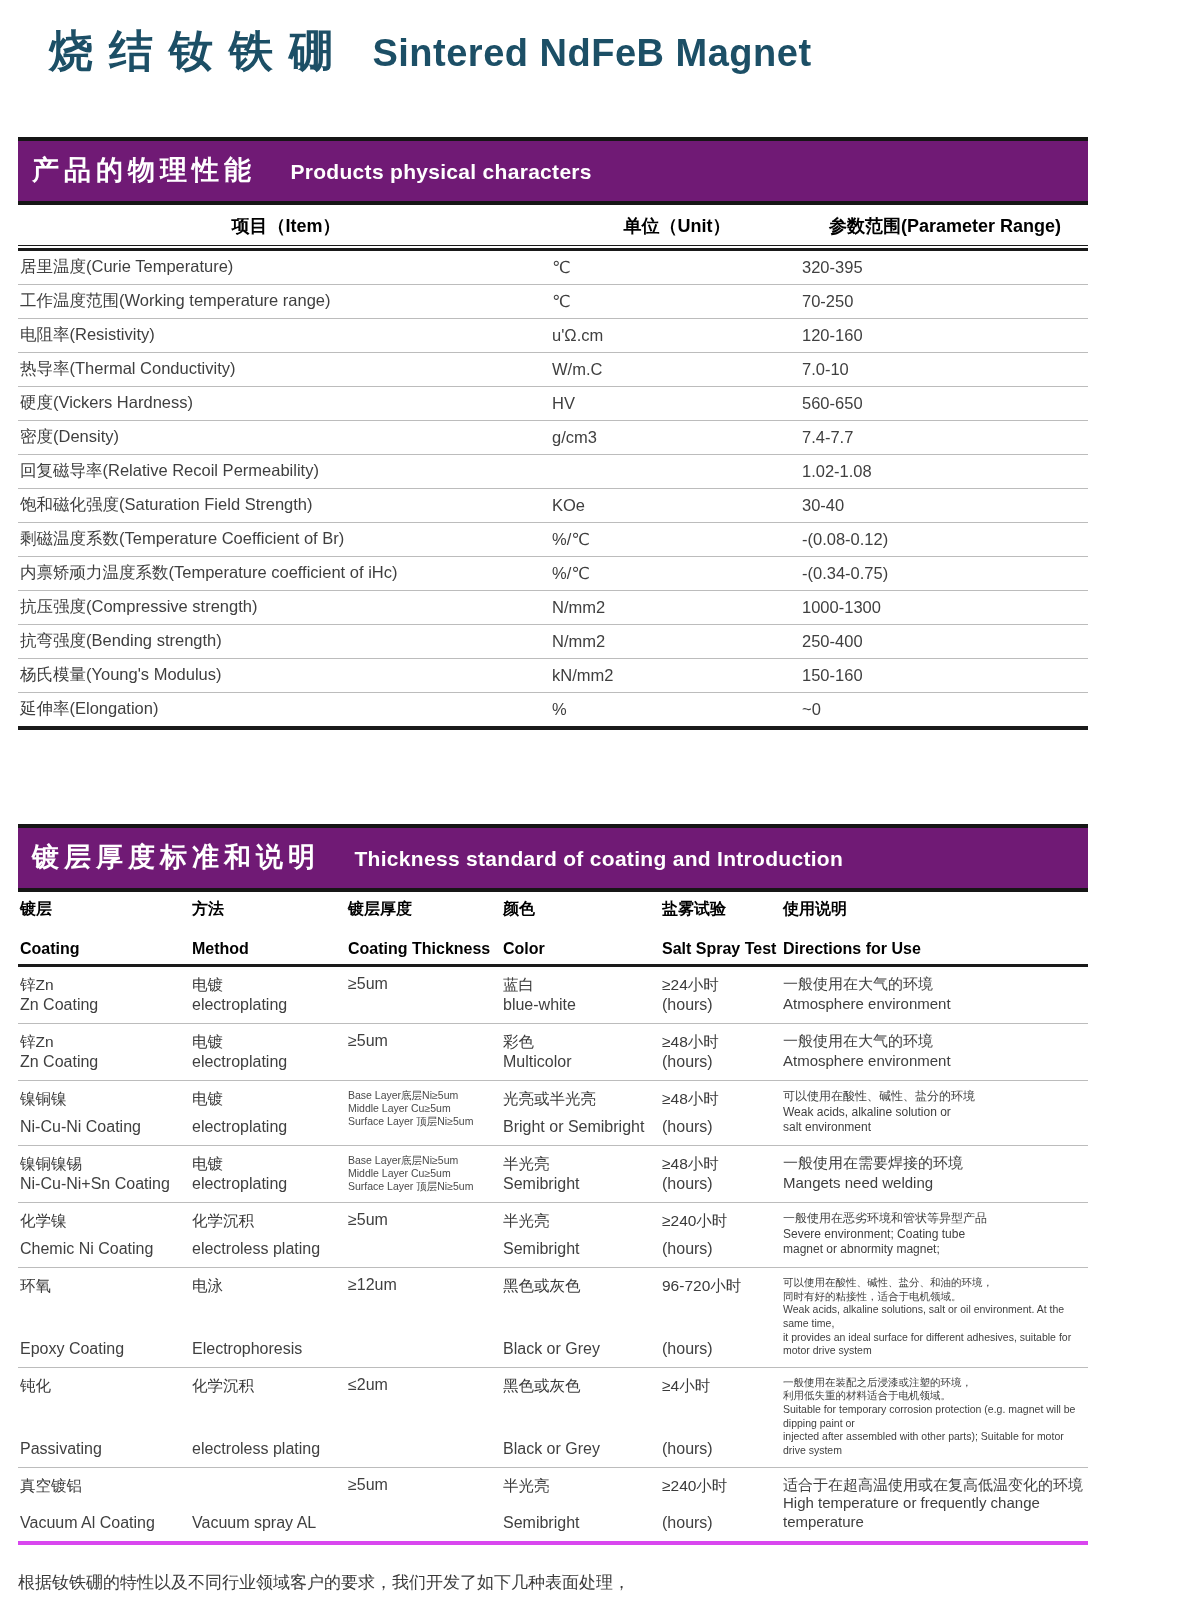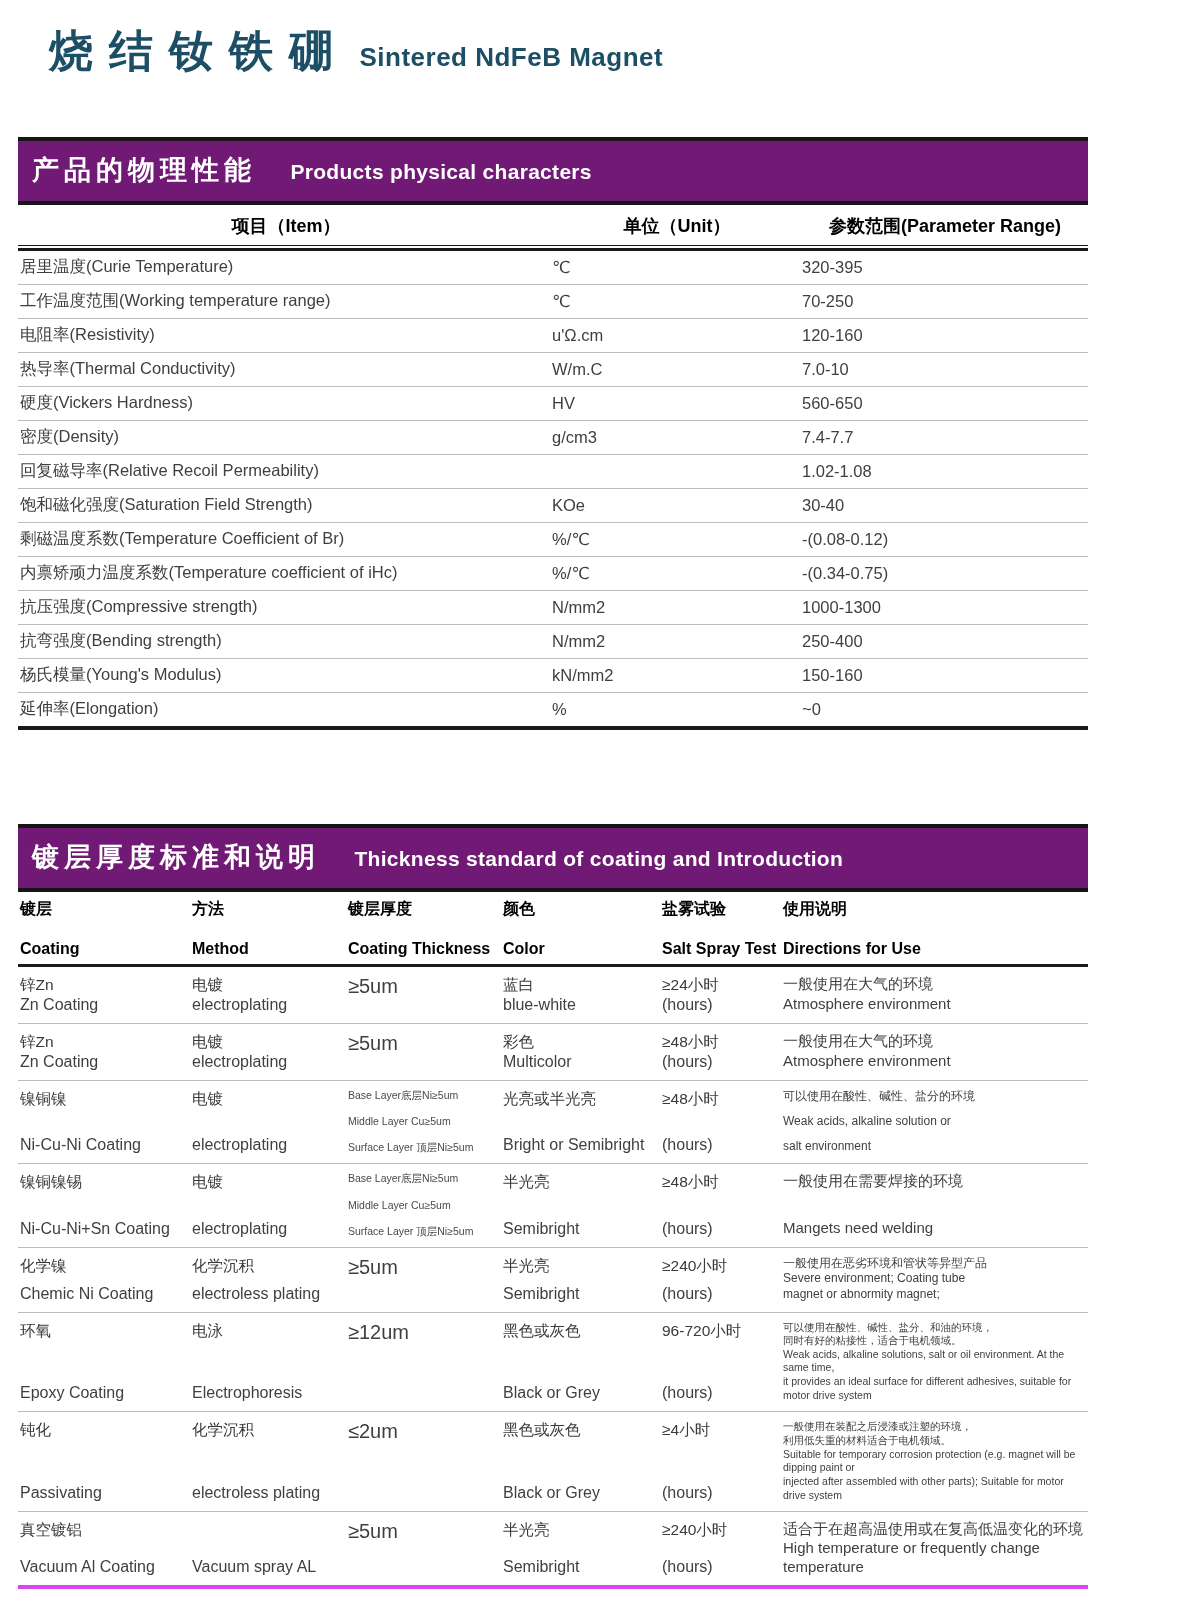--- a/index.html
+++ b/index.html
@@ -8,21 +8,21 @@
     width: 1200px;
     font-family: "Liberation Sans", "DejaVu Sans", sans-serif;
     color: #3f3f3f;
     -webkit-font-smoothing: antialiased;
   }
   .page { width: 1070px; margin: 0 0 0 18px; }
 
   
   .doc-title { margin: 22px 0 56px 2px; color: #1c4f66; white-space: nowrap; }
   .title-zh { font-size: 44px; font-weight: bold; letter-spacing: 16px; margin-left: 29px; }
-  .title-en { font-size: 26px; font-weight: bold; letter-spacing: 0.5px; margin-left: 6px; }
+  .title-en { font-size: 38px; font-weight: bold; letter-spacing: 0.5px; margin-left: 19px; }
 
   
   .band {
     background: #701a75;
     border-top: 4px solid #161616;
     border-bottom: 4px solid #161616;
     color: #ffffff;
     padding: 11px 14px 13px 14px;
     white-space: nowrap;
   }
@@ -67,22 +67,22 @@
     display: grid;
     grid-template-columns: 172px 156px 155px 159px 121px 1fr;
     padding: 8px 0 9px 2px;
     border-bottom: 1.5px solid #bcbcbc;
   }
   .t2-row:last-child { border-bottom: none; }
   .cell { display: flex; flex-direction: column; justify-content: space-between; min-height: 37px; }
   .cell.top { justify-content: flex-start; }
   .zh { font-size: 15.5px; color: #3a3a3a; }
   .en { font-size: 16px; color: #3f3f3f; }
-  .thick-single { font-size: 20px; }
-  .thick-lines { display: flex; flex-direction: column; gap: 13px; }
+  .thick-single { font-size: 16px; }
+  .thick-lines { display: flex; flex-direction: column; gap: 0; }
   .thick-lines .tl { font-size: 10.5px; color: #4a4a4a; line-height: 1.25; }
   .dir-normal { font-size: 15px; line-height: 1.25; }
   .dir-small  { font-size: 12px; line-height: 1.3; }
   .dir-tiny   { font-size: 10.5px; line-height: 1.3; }
 
   
   .notes-zh { margin-top: 24px; font-size: 17px; line-height: 1.62; color: #3a3a3a; }
   .notes-zh .nline { margin-bottom: 3px; }
 </style>
 </head>

